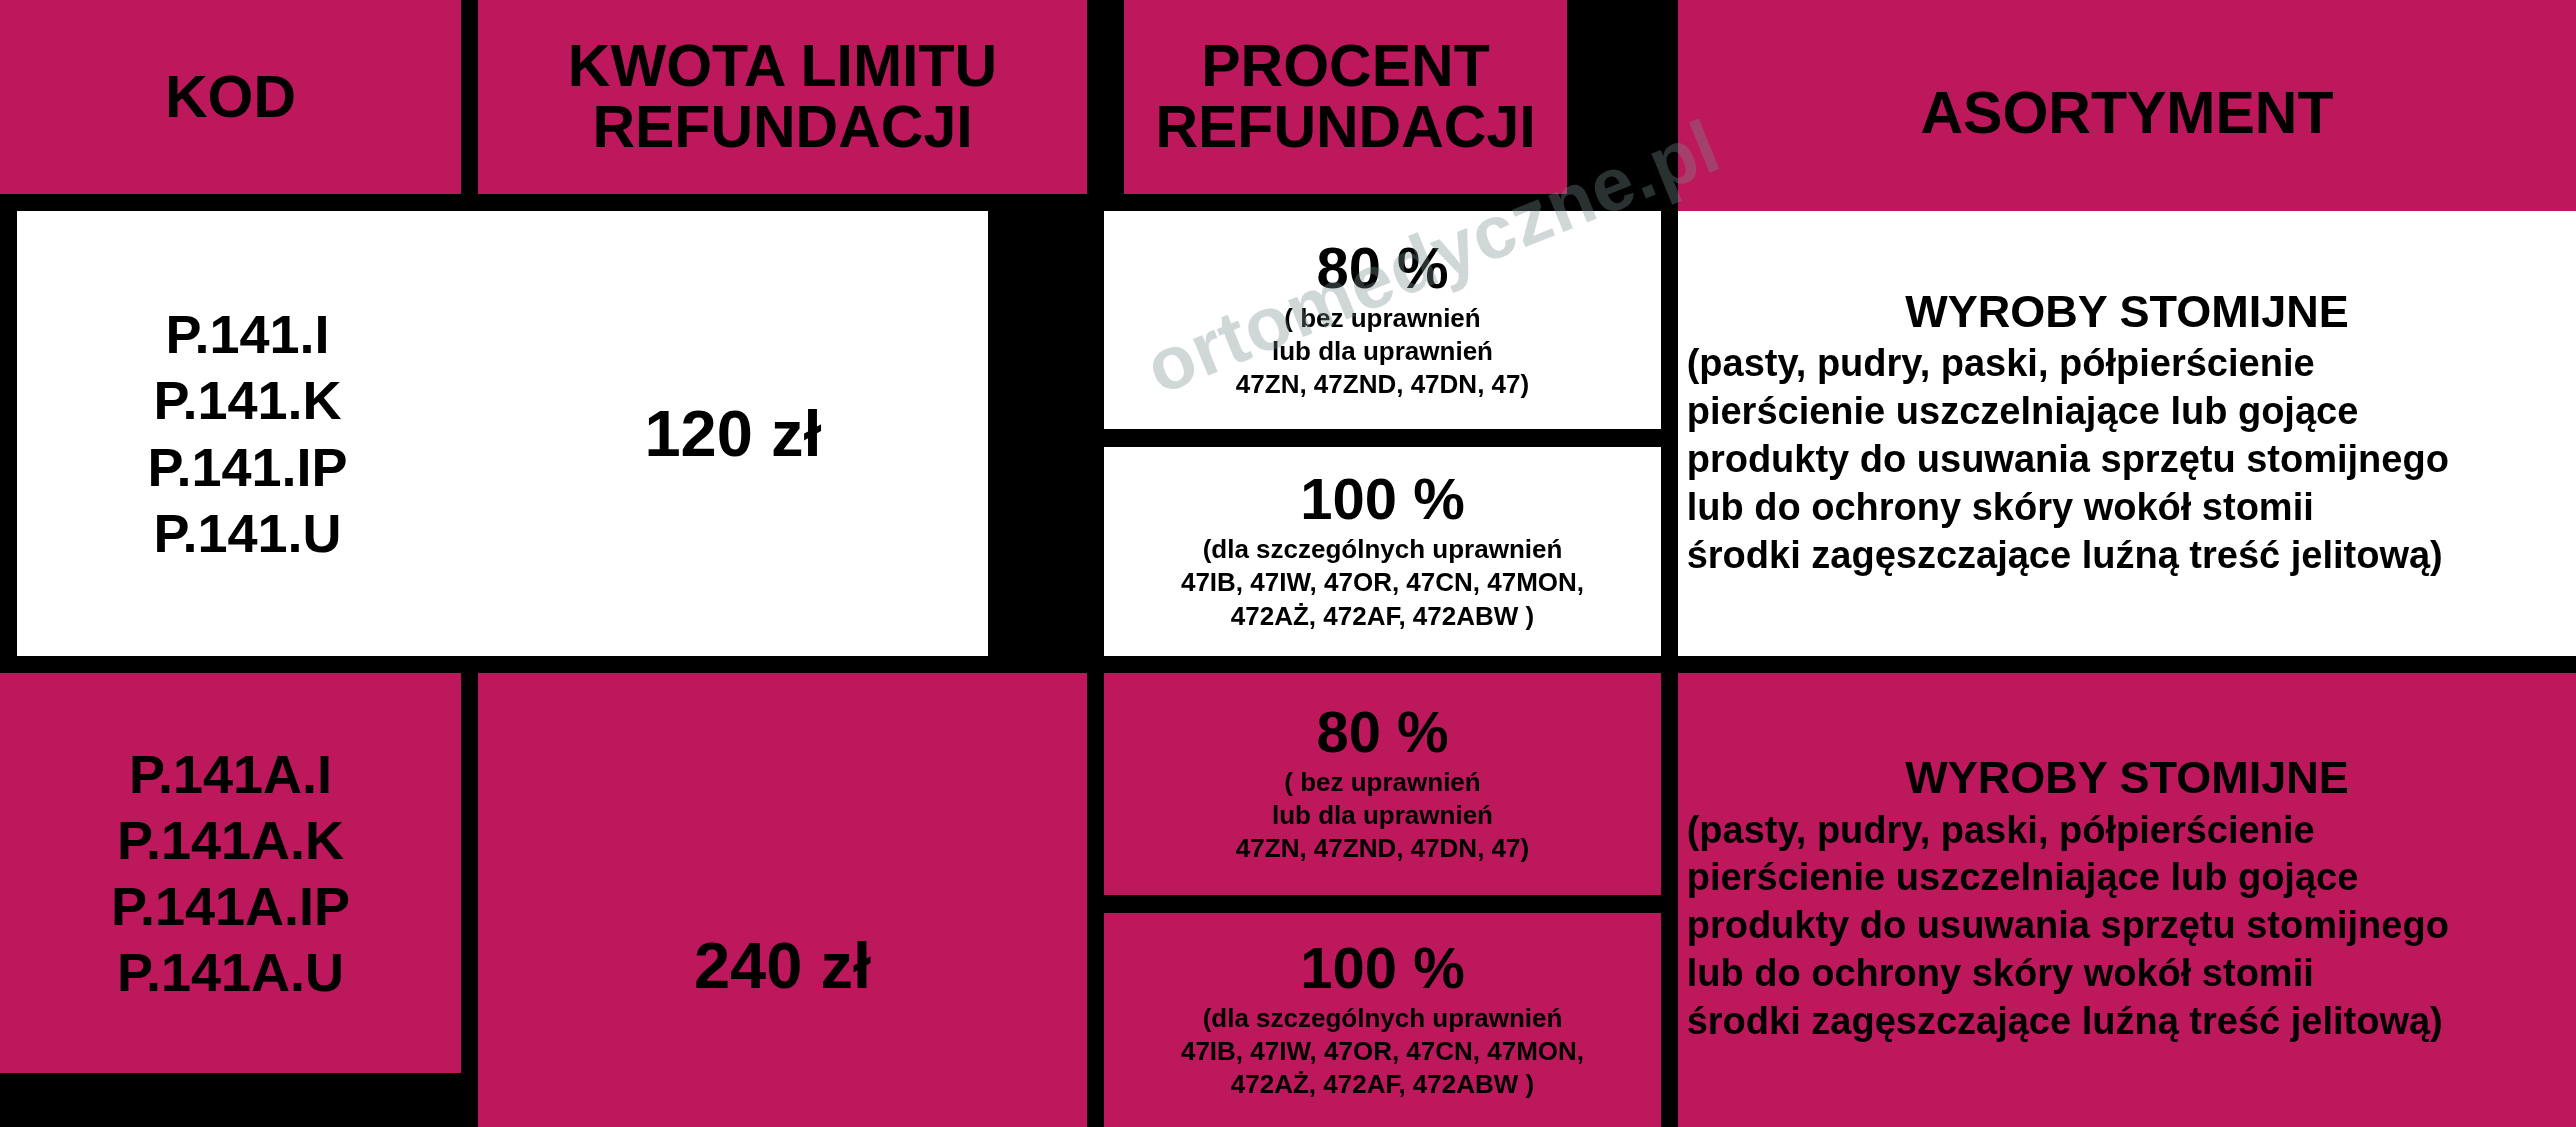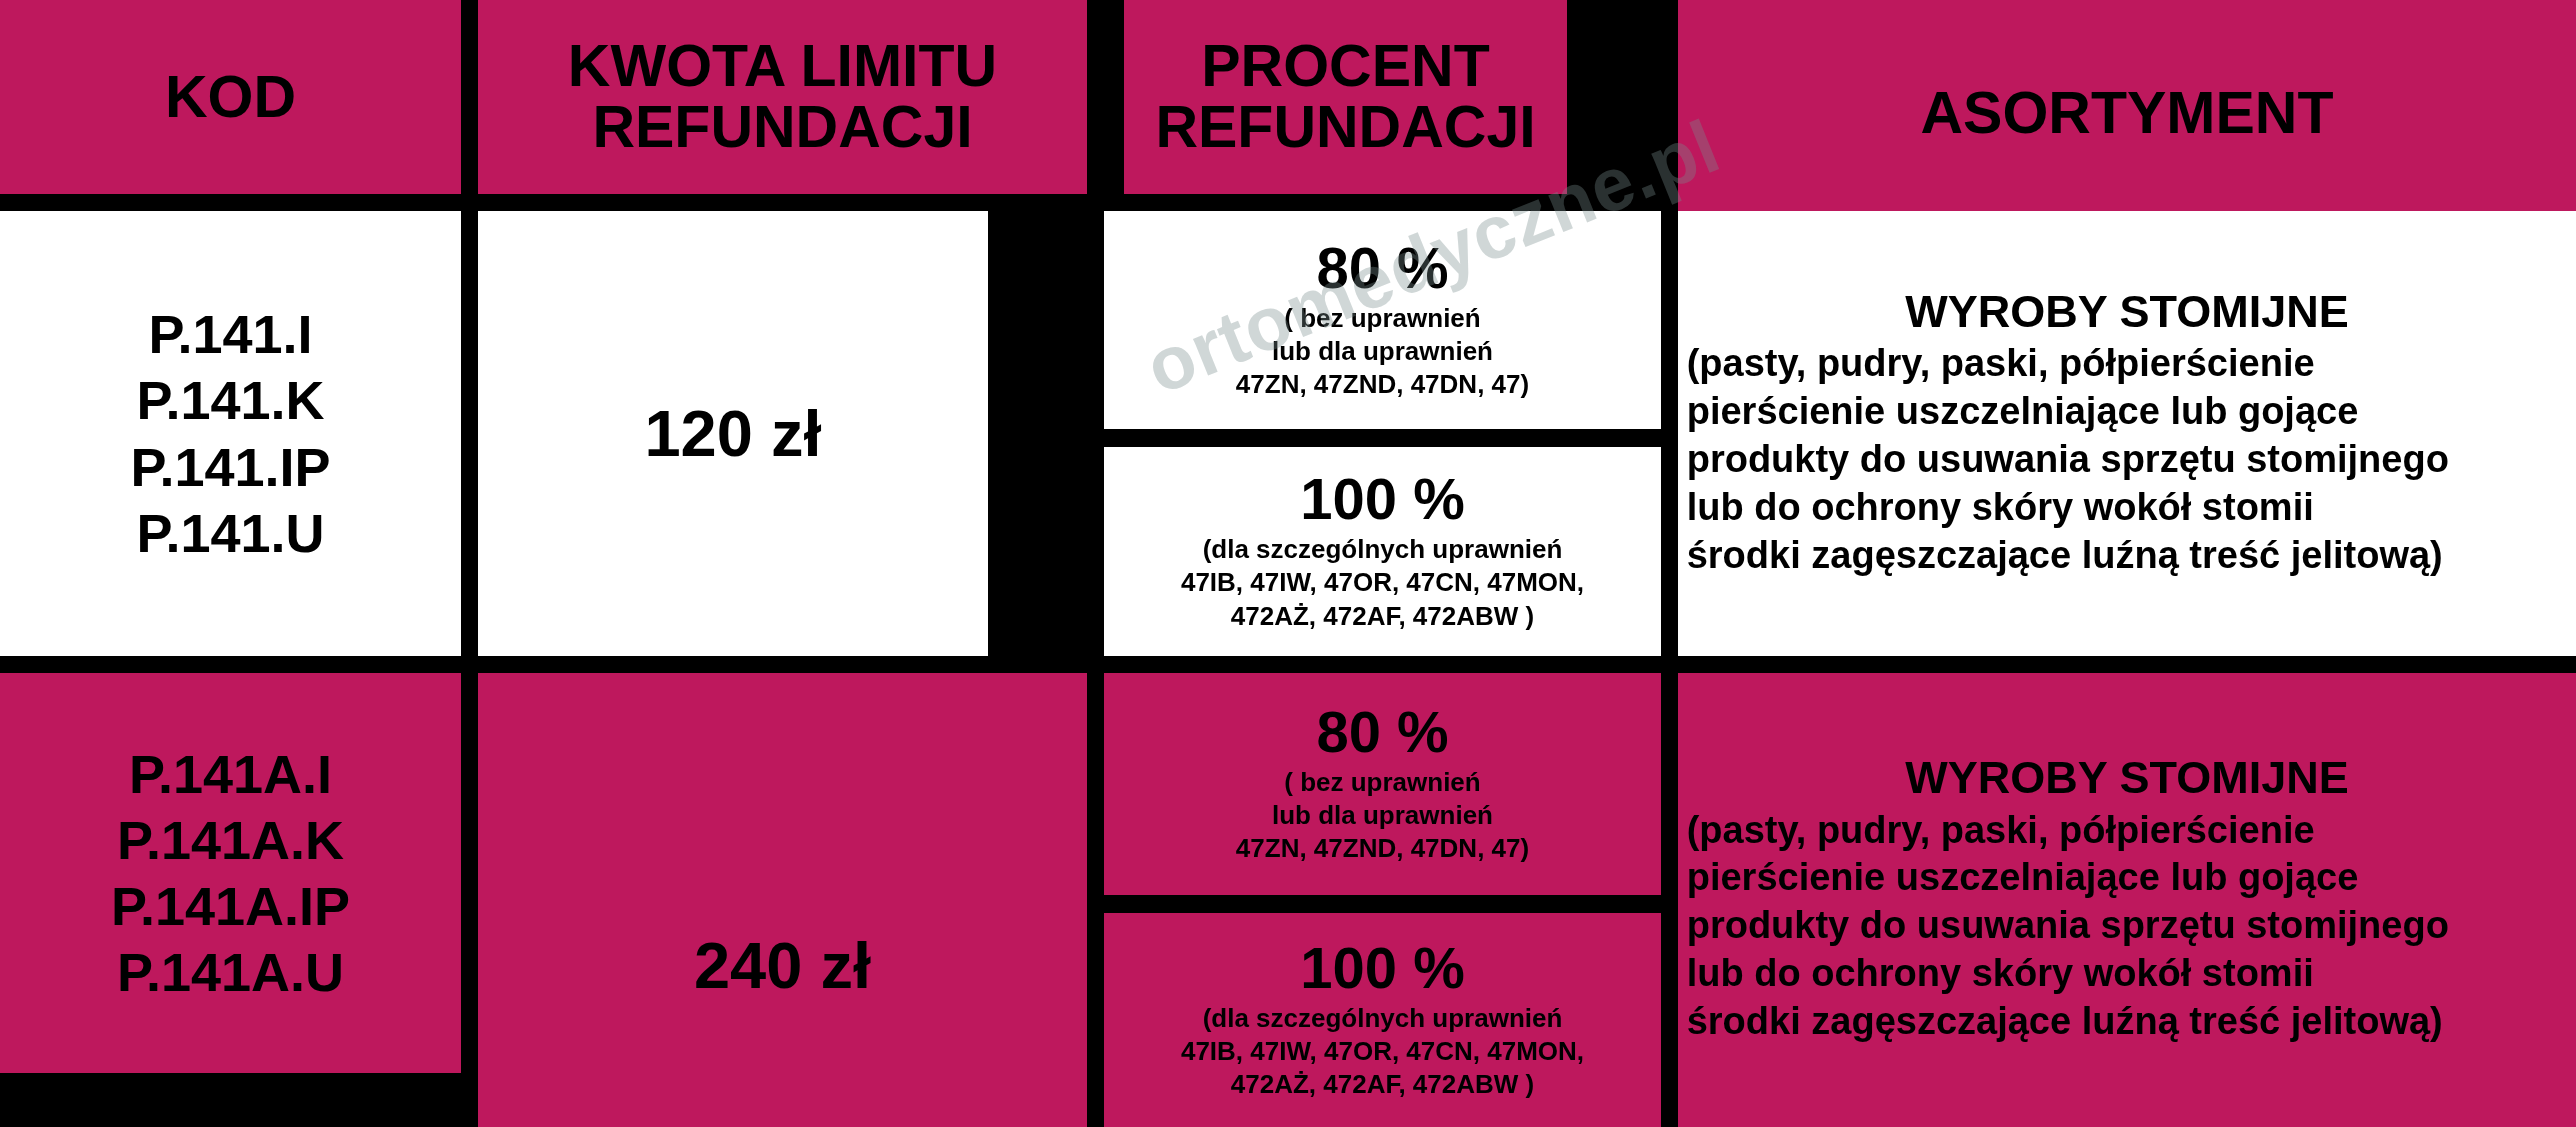--- a/index.html
+++ b/index.html
@@ -59,21 +59,21 @@
   .hdr {
     font-weight: 700;
     line-height: 1.03;
   }
   #h-kod       { left: 0px;    top: 0px;   width: 461px;  height: 194px; font-size: 59px; }
   #h-kwota     { left: 478px;  top: 0px;   width: 609px;  height: 194px; font-size: 59px; }
   #h-procent   { left: 1104px; top: 0px;   width: 443px;  height: 194px; font-size: 59px; margin-left: 20px; }
   #h-asort     { left: 1678px; top: 0px;   width: 898px; height: 226px; font-size: 59px; }
 
   
-  #r1-kod   { left: 0px;    top: 211px; width: 461px;  height: 445px; }
+  #r1-kod   { left: 17px;    top: 211px; width: 461px;  height: 445px; }
   #r1-kwota { left: 478px;  top: 211px; width: 510px;  height: 445px; font-size: 65px; font-weight: 700; }
   #r1-p80   { left: 1104px; top: 211px; width: 557px;  height: 218px; }
   #r1-p100  { left: 1104px; top: 447px; width: 557px;  height: 209px; }
   #r1-asort { left: 1678px; top: 211px; width: 898px; height: 445px; }
 
   
   #r2-kod   { left: 0px;    top: 673px; width: 461px;  height: 400px; }
   #r2-kwota { left: 478px;  top: 673px; width: 609px;  height: 585px; font-size: 65px; font-weight: 700; }
   #r2-p80   { left: 1104px; top: 673px; width: 557px;  height: 222px; }
   #r2-p100  { left: 1104px; top: 913px; width: 557px; height: 214px; }

